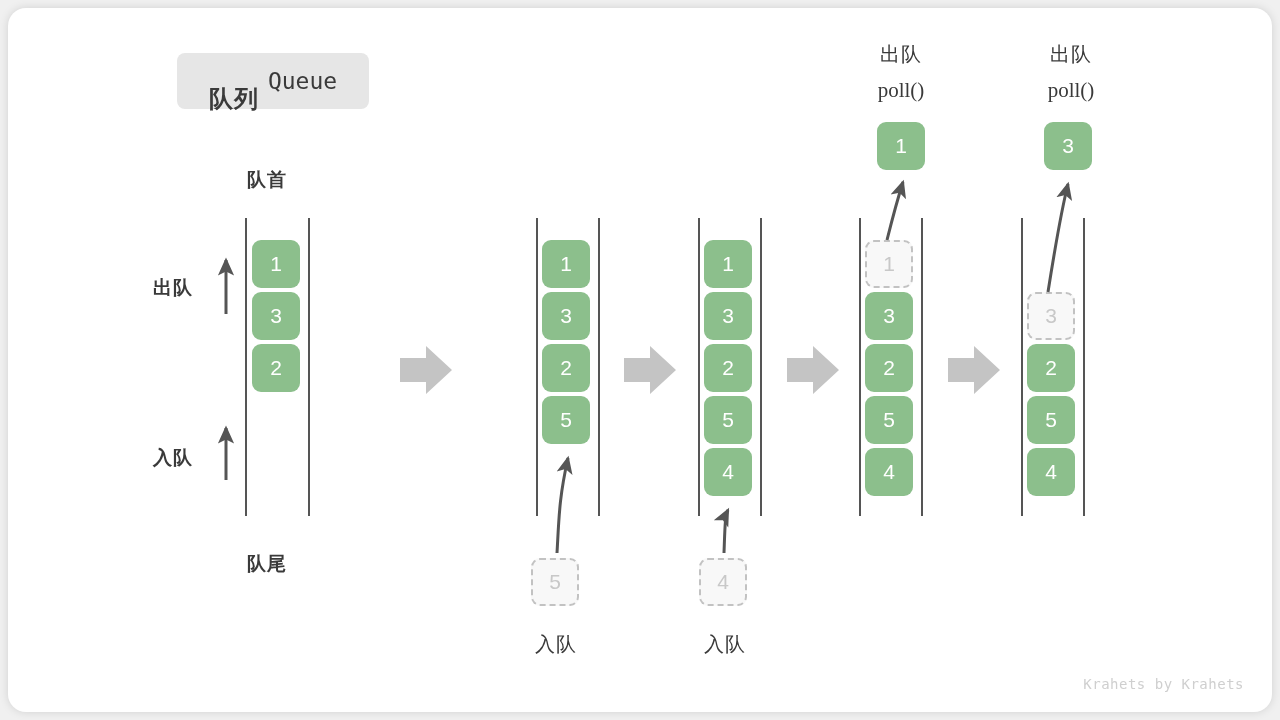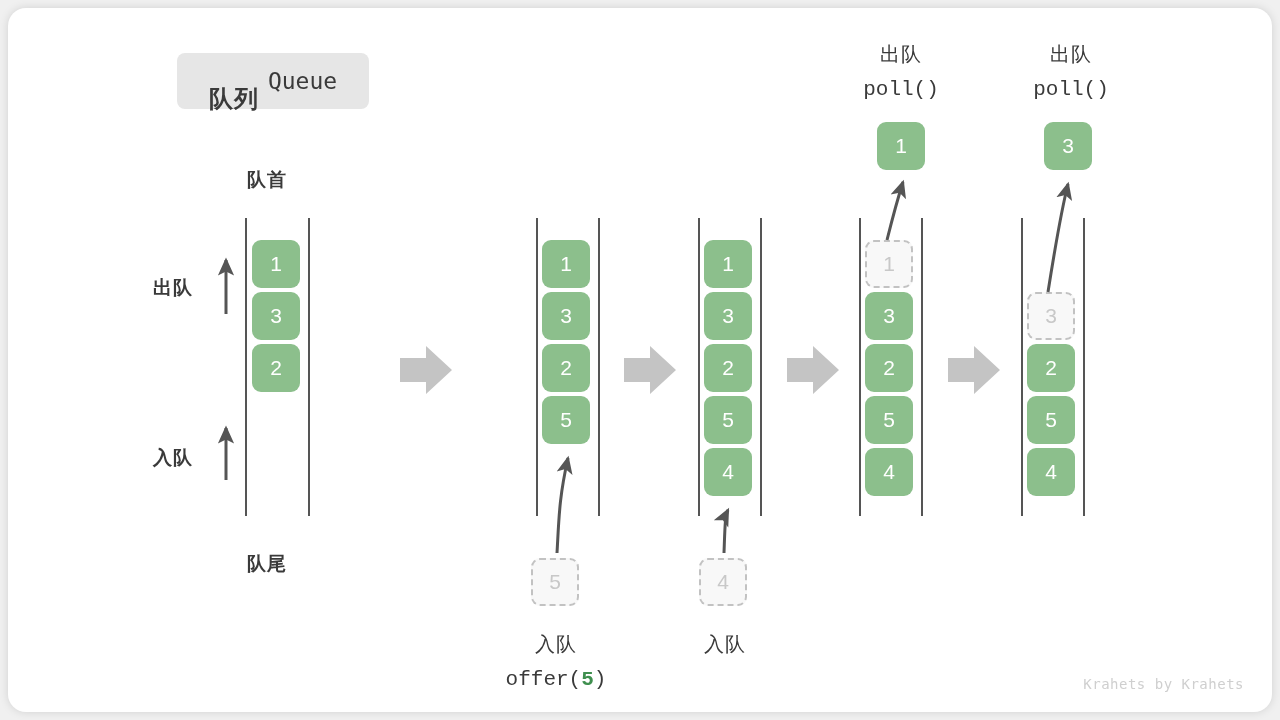--- a/index.html
+++ b/index.html
@@ -69,21 +69,21 @@
     line-height: 36px;
   }
   .op-label .op-cn {
     display: block;
     font-size: 20px;
     color: #3a3a3a;
     letter-spacing: 1px;
   }
   .op-label .op-code {
     display: block;
-    font-family: Liberation Mono, monospace;
+    font-family: Liberation Serif, serif;
     font-size: 21px;
     color: #3a3a3a;
   }
   .op-label .op-code .num { color: #3f8f4f; font-weight: bold; }
 
   
   .rail {
     position: absolute;
     width: 2px;
     background: #555555;
@@ -152,21 +152,20 @@
     <div class="rail" style="left:528px; top:210px; height:298px;"></div>
     <div class="rail" style="left:590px; top:210px; height:298px;"></div>
     <div class="cell" style="left:534px; top:232px;">1</div>
     <div class="cell" style="left:534px; top:284px;">3</div>
     <div class="cell" style="left:534px; top:336px;">2</div>
     <div class="cell" style="left:534px; top:388px;">5</div>
 
     <div class="cell ghost" style="left:523px; top:550px;">5</div>
     <div class="op-label" style="left:458px; top:618px; width:180px;">
       <span class="op-cn">入队</span>
-      <span class="op-code"><span>offer(</span><span class="num">5</span><span>)</span></span>
     </div>
 
     <div class="rail" style="left:690px; top:210px; height:298px;"></div>
     <div class="rail" style="left:752px; top:210px; height:298px;"></div>
     <div class="cell" style="left:696px; top:232px;">1</div>
     <div class="cell" style="left:696px; top:284px;">3</div>
     <div class="cell" style="left:696px; top:336px;">2</div>
     <div class="cell" style="left:696px; top:388px;">5</div>
     <div class="cell" style="left:696px; top:440px;">4</div>
 

